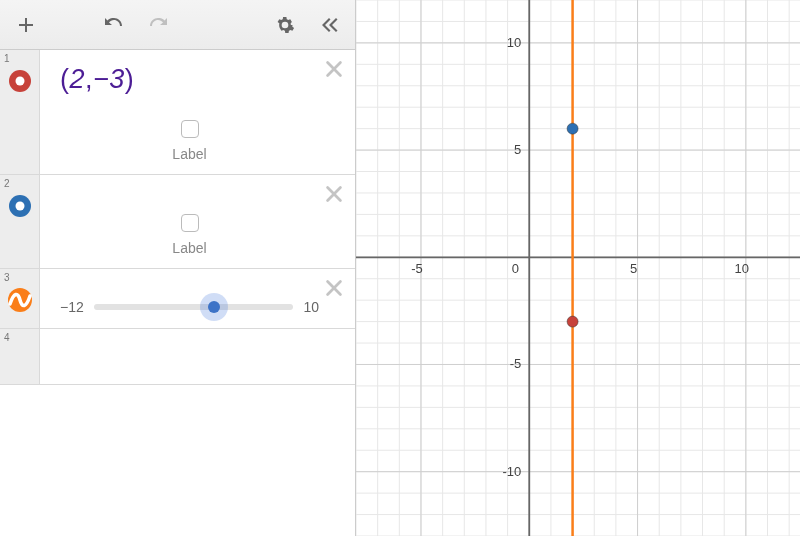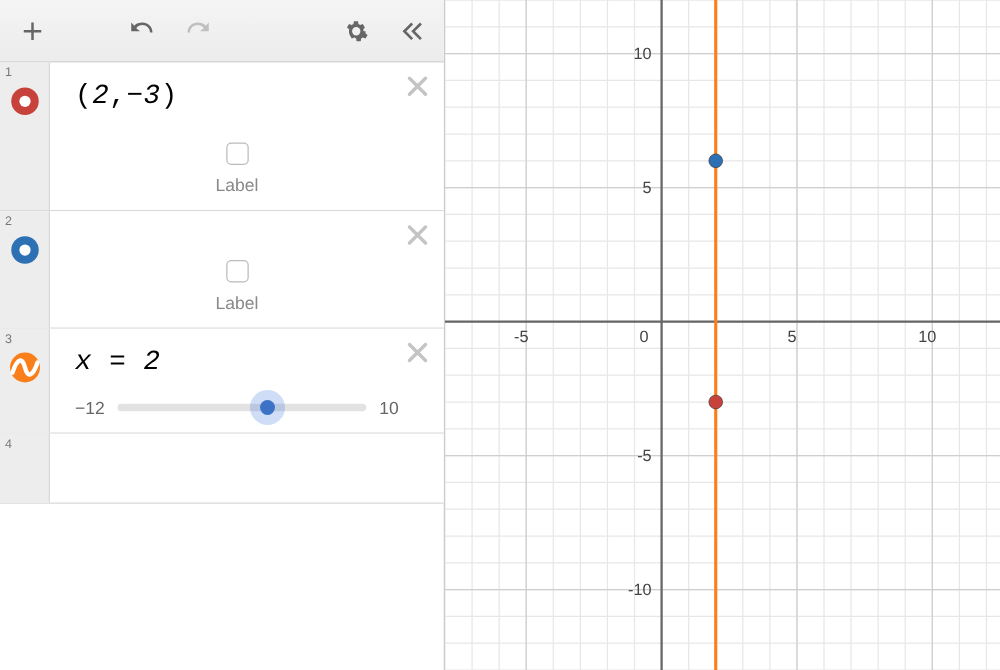--- a/index.html
+++ b/index.html
@@ -12,21 +12,21 @@
     padding: 0 6px; gap: 4px;
   }
   .tb-btn { width: 40px; height: 40px; display:flex; align-items:center; justify-content:center; cursor:pointer; border-radius:4px; color:#555; }
   .tb-spacer { flex: 1; }
   .expr-list { flex:1; overflow:auto; }
   .expr-row { position: relative; border-bottom: 1px solid #d9d9d9; display:flex; min-height: 60px; background:#fff; }
   .expr-tab { width: 40px; background: #ededed; border-right:1px solid #d9d9d9; display:flex; flex-direction:column; align-items:center; padding-top:4px; }
   .expr-index { font-size: 10px; color:#777; position:absolute; top:3px; left:4px; }
   .expr-icon { margin-top: 14px; }
   .expr-body { flex:1; padding: 14px 36px 12px 20px; }
-  .expr-formula { font-family: Liberation Mono, monospace; font-size: 22px; color:#000000; font-style: italic; letter-spacing: 0.5px;}
+  .expr-formula { font-family: Liberation Sans, sans-serif; font-size: 27px; color:#4c1d95; font-style: italic; letter-spacing: 0.5px;}
   .expr-formula .up { font-style: normal; }
   .label-row { display:flex; align-items:center; gap:8px; margin-top:25px; color:#888; font-size:14px;flex-direction:column;}
   .chk { width:18px; height:18px; border:1.5px solid #bbb; border-radius:4px; background:#fff; }
   .row-delete { position:absolute; top:8px; right:10px; color:#c4c4c4; cursor:pointer; }
   .row-delete svg { width:22px; height:22px; }
   .slider-row { display:flex; align-items:center; gap:10px; margin-top:16px; font-size:14px; color:#666; }
   .slider-track { position:relative; flex:1; height:6px; background:#e2e2e2; border-radius:3px; }
   .slider-thumb-halo { position:absolute; top:50%; transform:translate(-50%,-50%); width:28px; height:28px; border-radius:50%; background:rgba(68,120,220,0.25);}
   .slider-thumb { position:absolute; top:50%; transform:translate(-50%,-50%); width:12px; height:12px; border-radius:50%; background:#3d73c7;}
   .empty-row .expr-tab { background:#ededed;}
@@ -123,21 +123,20 @@
         <span class="expr-index">3</span>
         <div class="expr-tab">
           <span class="expr-icon">
             <svg width="26" height="26" viewBox="0 0 26 26">
                 <circle cx="13" cy="13" r="12" fill="#fa7e19"></circle>
                 <path d="M3 17 C7 5, 11 5, 13 13 C15 21, 19 21, 23 9" stroke="#fff" stroke-width="3.5" fill="none" stroke-linecap="round"></path>
               </svg>
           </span>
         </div>
         <div class="expr-body">
-          <div class="expr-formula">x <span class="up">=</span> 2</div>
           <div class="slider-row">
             <span>−12</span>
             <div class="slider-track">
               <div class="slider-thumb-halo" style="left:60%"></div>
               <div class="slider-thumb" style="left:60%"></div>
             </div>
             <span>10</span>
           </div>
         </div>
         <span class="row-delete">

